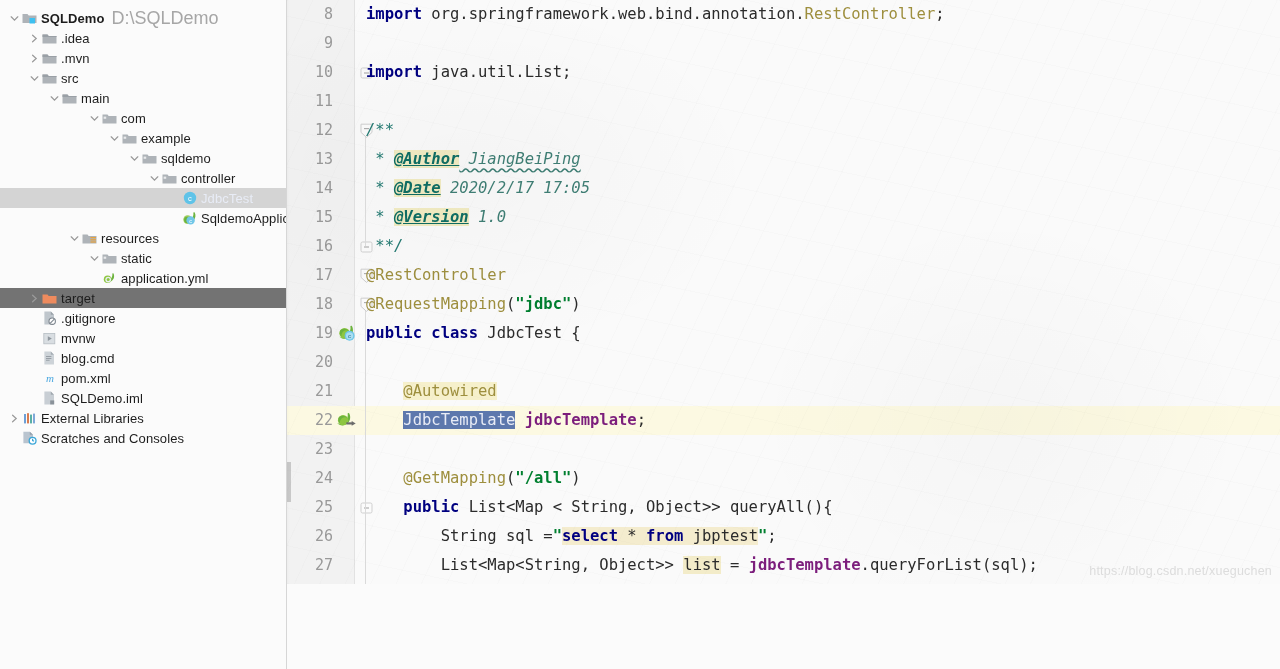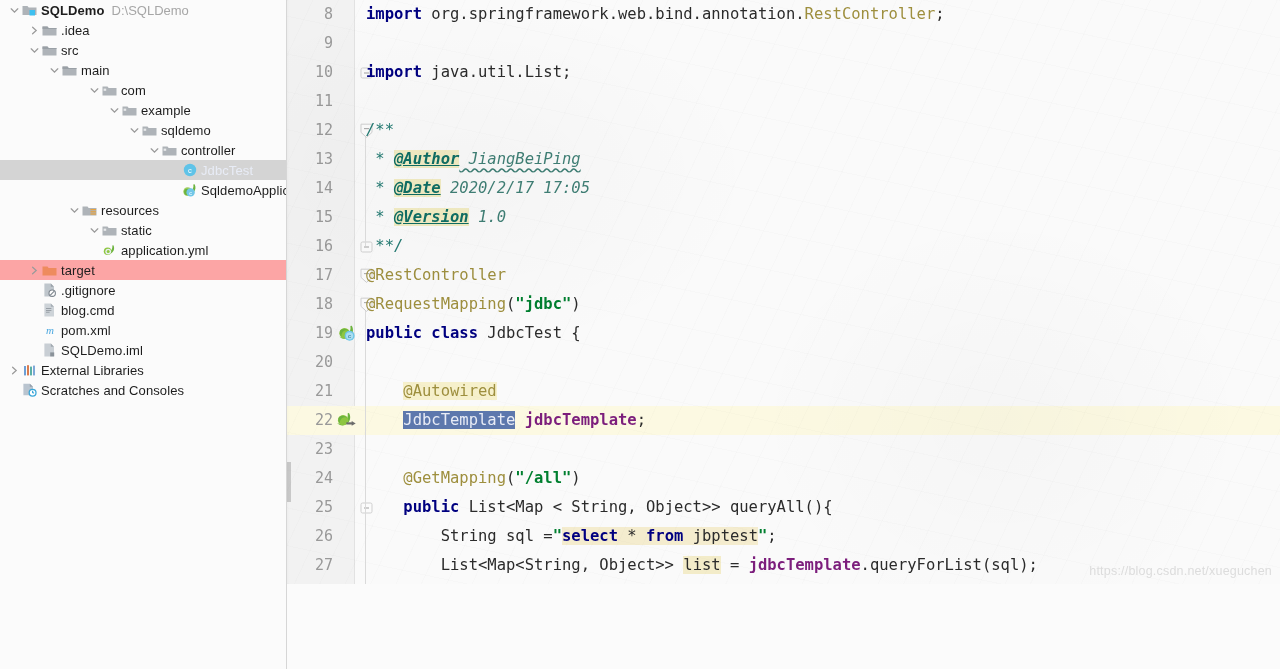--- a/index.html
+++ b/index.html
@@ -13,46 +13,46 @@
 
   
   #sidebar{
     position:relative;
     width:287px;height:669px;flex:0 0 287px;
     background:#fbfbfb;
     overflow:hidden;
     border-right:1px solid #d6d6d6;
     box-sizing:border-box;
   }
-  .tree{position:relative;padding-top:0px;}
+  .tree{position:relative;padding-top:8px;}
   .trow{
     position:relative;
     height:20px;
     display:flex;align-items:center;
     white-space:nowrap;
     font-size:13px;
     color:#1d1d1d;
     box-sizing:border-box;
   }
   .trow.sel{background:#d4d4d4;}
-  .trow.hl{background:#fca5a5;}
+  .trow.hl{background:#737373;}
   .twist{
     width:13px;height:20px;flex:0 0 13px;
     display:flex;align-items:center;justify-content:center;
     color:#9a9a9a;font-size:9px;line-height:1;
   }
   .twist svg{display:block;}
   .ico{
     width:17px;height:20px;flex:0 0 17px;
     display:flex;align-items:center;justify-content:center;
   }
   .ico svg{display:block;}
   .tlabel{padding-left:3px;letter-spacing:0.1px;}
   .tlabel.bold{font-weight:bold;}
-  .tpath{padding-left:7px;color:#a6a6a6;font-size:13px;}
+  .tpath{padding-left:7px;color:#a6a6a6;font-size:18px;}
 
   
   #editor{
     position:relative;
     flex:1 1 auto;height:584px;
     background:#fafafa;
     overflow:hidden;
   }
   
   #texture{
@@ -169,20 +169,35 @@
               <path d="M0.5 2.5h5l1.2 1.4H14.5v7.6H0.5z" fill="#aeb3b8"></path>
               <path d="M0.5 2.5h5l1.2 1.4H14.5V5H0.5z" fill="#9aa0a6"></path>
             </svg>
           </div>
           <span class="tlabel">.idea</span>
         </div>
         <div class="trow">
           <div style="width: 28px; flex: 0 0 28px; height: 20px;"></div>
           <div class="twist">
             <svg width="9" height="9" viewBox="0 0 9 9">
+              <path d="M2.6 1.2L6.2 4.5L2.6 7.8" stroke="#9a9a9a" stroke-width="1.25" fill="none" stroke-linecap="round"></path>
+            </svg>
+          </div>
+          <div class="ico">
+            <svg width="15" height="13" viewBox="0 0 15 13">
+              <path d="M0.5 2.5h5l1.2 1.4H14.5v7.6H0.5z" fill="#aeb3b8"></path>
+              <path d="M0.5 2.5h5l1.2 1.4H14.5V5H0.5z" fill="#9aa0a6"></path>
+            </svg>
+          </div>
+          <span class="tlabel">.mvn</span>
+        </div>
+        <div class="trow">
+          <div style="width: 28px; flex: 0 0 28px; height: 20px;"></div>
+          <div class="twist">
+            <svg width="9" height="9" viewBox="0 0 9 9">
               <path d="M1.2 2.8L4.5 6.2L7.8 2.8" stroke="#9a9a9a" stroke-width="1.25" fill="none" stroke-linecap="round"></path>
             </svg>
           </div>
           <div class="ico">
             <svg width="15" height="13" viewBox="0 0 15 13">
               <path d="M0.5 2.5h5l1.2 1.4H14.5v7.6H0.5z" fill="#aeb3b8"></path>
               <path d="M0.5 2.5h5l1.2 1.4H14.5V5H0.5z" fill="#9aa0a6"></path>
             </svg>
           </div>
           <span class="tlabel">src</span>
@@ -351,20 +366,31 @@
           <div class="twist"></div>
           <div class="ico">
             <svg width="13" height="14" viewBox="0 0 13 14">
               <path d="M1.4 0.6h6.4L11 3.8v9.6H1.4z" fill="#bfc6cc"></path>
               <path d="M7.8 0.6L11 3.8H7.8z" fill="#9aa2a9"></path>
               <circle cx="9.2" cy="10.2" r="3.2" fill="#ffffff" stroke="#7c858d" stroke-width="1.1"></circle>
               <line x1="7.1" y1="12.3" x2="11.3" y2="8.1" stroke="#7c858d" stroke-width="1.1"></line>
             </svg>
           </div>
           <span class="tlabel">.gitignore</span>
+        </div>
+        <div class="trow">
+          <div style="width: 28px; flex: 0 0 28px; height: 20px;"></div>
+          <div class="twist"></div>
+          <div class="ico">
+            <svg width="13" height="13" viewBox="0 0 13 13">
+              <rect x="0.8" y="1.4" width="11" height="10.4" fill="#d9dee2" stroke="#b6bdc3" stroke-width="0.8"></rect>
+              <path d="M4.8 4.2l4 2.4-4 2.4z" fill="#8f979e"></path>
+            </svg>
+          </div>
+          <span class="tlabel">mvnw</span>
         </div>
         <div class="trow">
           <div style="width: 28px; flex: 0 0 28px; height: 20px;"></div>
           <div class="twist"></div>
           <div class="ico">
             <svg width="13" height="14" viewBox="0 0 13 14">
               <path d="M1.4 0.6h6.4L11 3.8v9.6H1.4z" fill="#cdd3d8"></path>
               <path d="M7.8 0.6L11 3.8H7.8z" fill="#a5adb4"></path>
               <rect x="3" y="5.2" width="5.4" height="0.8" fill="#8b939a"></rect>
               <rect x="3" y="7" width="5.4" height="0.8" fill="#8b939a"></rect>

